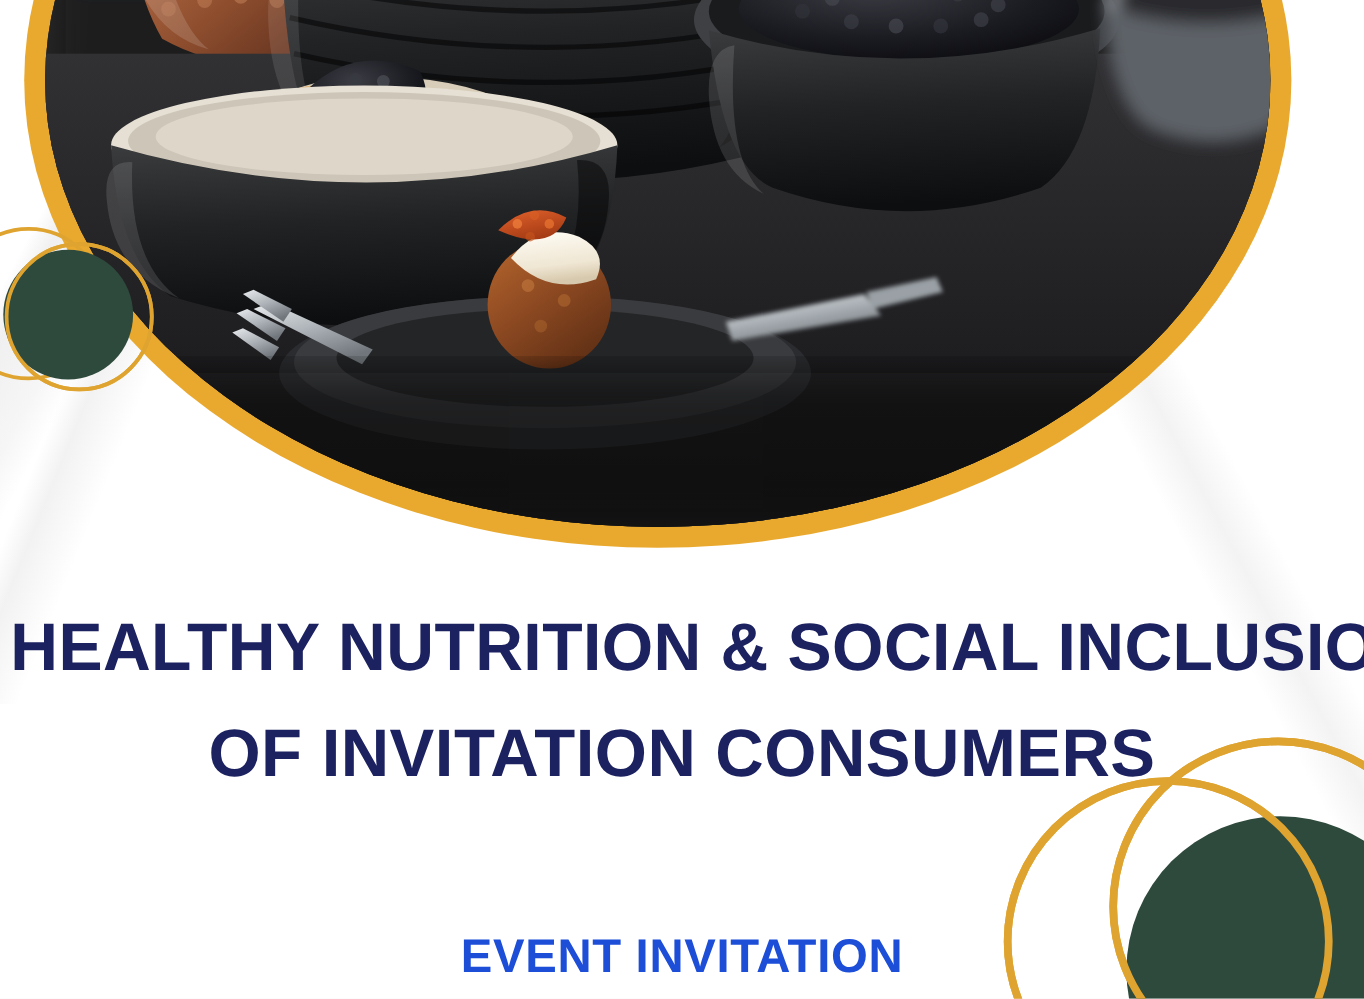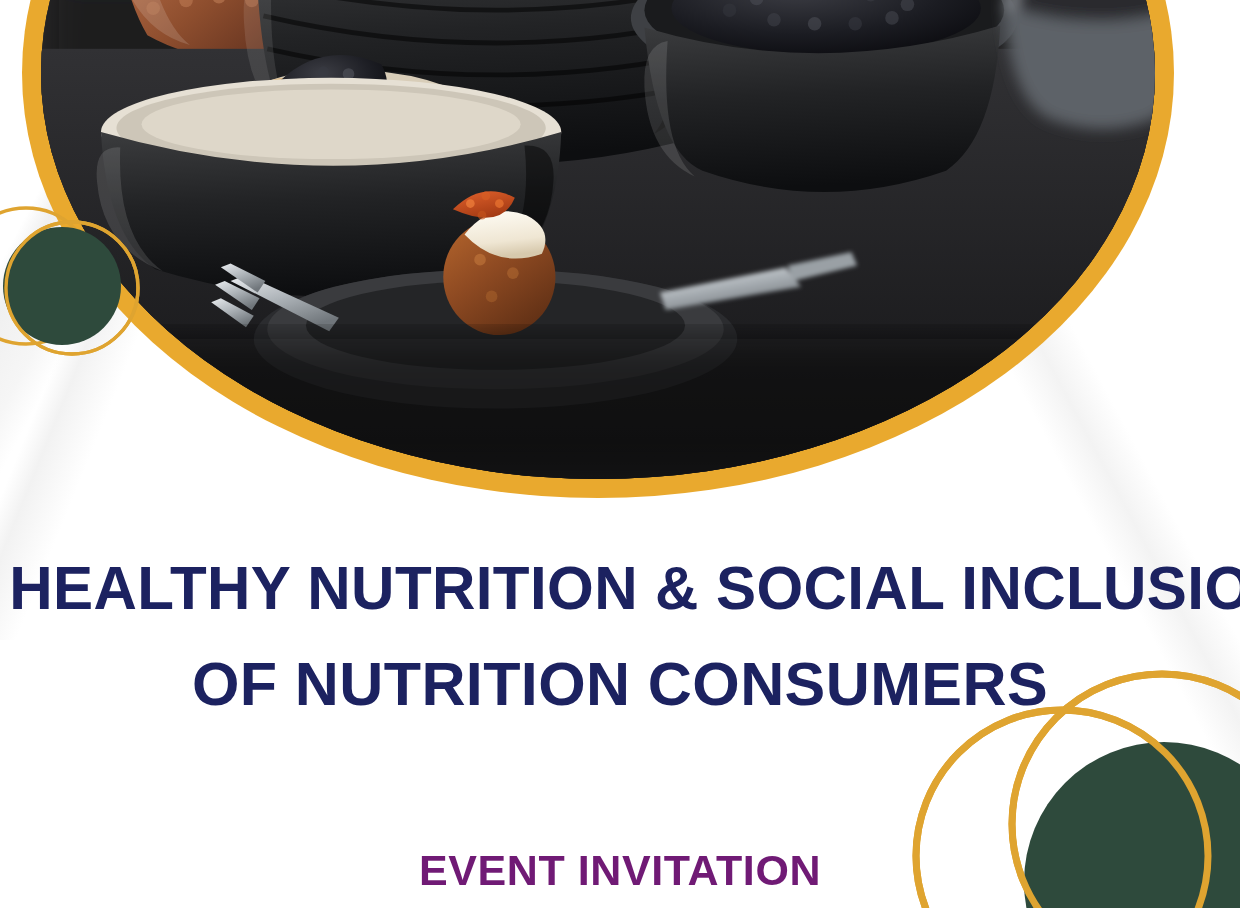--- a/index.html
+++ b/index.html
@@ -107,21 +107,21 @@
     font-size: 61px;
     letter-spacing: 0.4px;
     line-height: 96px;
     white-space: nowrap;
     margin: 0;
   }
   .title-line.line1 {
     transform: scaleX(0.985);
   }
   .subtitle {
-    color: #701a75;
+    color: #1d4ed8;
     font-family: "Liberation Sans", sans-serif;
     font-weight: bold;
     font-size: 43px;
     letter-spacing: 0.6px;
     margin: 0;
     padding-top: 114px;
     white-space: nowrap;
   }
 </style>
 </head>
@@ -585,17 +585,17 @@
   <svg class="deco deco-bottom-right" viewBox="0 0 440 440">
     <circle cx="150" cy="212" r="146" fill="none" stroke="#DFA430" stroke-width="7"></circle>
     <circle cx="250" cy="180" r="150" fill="none" stroke="#DFA430" stroke-width="7"></circle>
     <circle cx="252" cy="238" r="140" fill="#2E4A3C"></circle>
     <circle cx="250" cy="180" r="150" fill="none" stroke="#DFA430" stroke-width="7"></circle>
     <circle cx="150" cy="212" r="146" fill="none" stroke="#DFA430" stroke-width="7"></circle>
   </svg>
 
   <div class="text-block">
     <h1 class="title-line line1">HEALTHY NUTRITION &amp; SOCIAL INCLUSION</h1>
-    <h1 class="title-line line2">OF NUTRITION CONSUMERS</h1>
+    <h1 class="title-line line2">OF INVITATION CONSUMERS</h1>
     <h2 class="subtitle">EVENT INVITATION</h2>
   </div>
 
 </div>
 
 </body></html>

